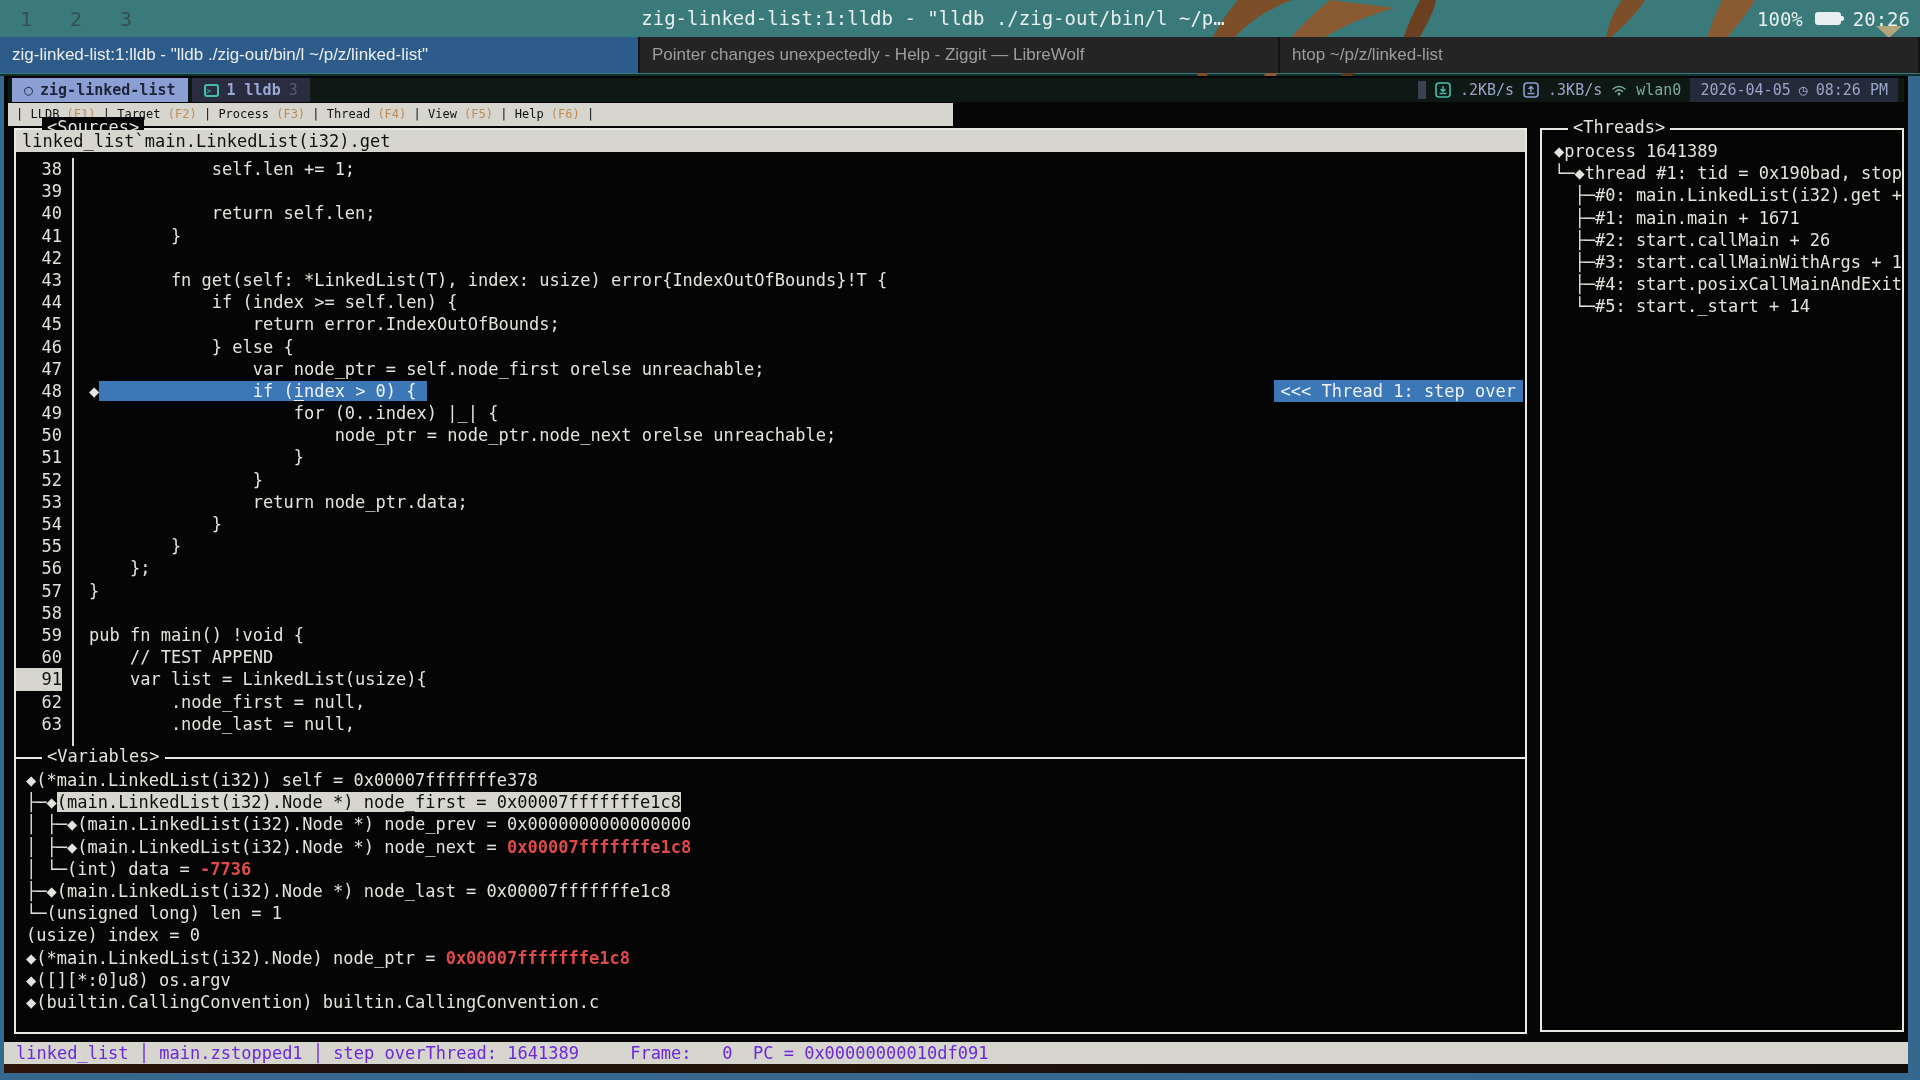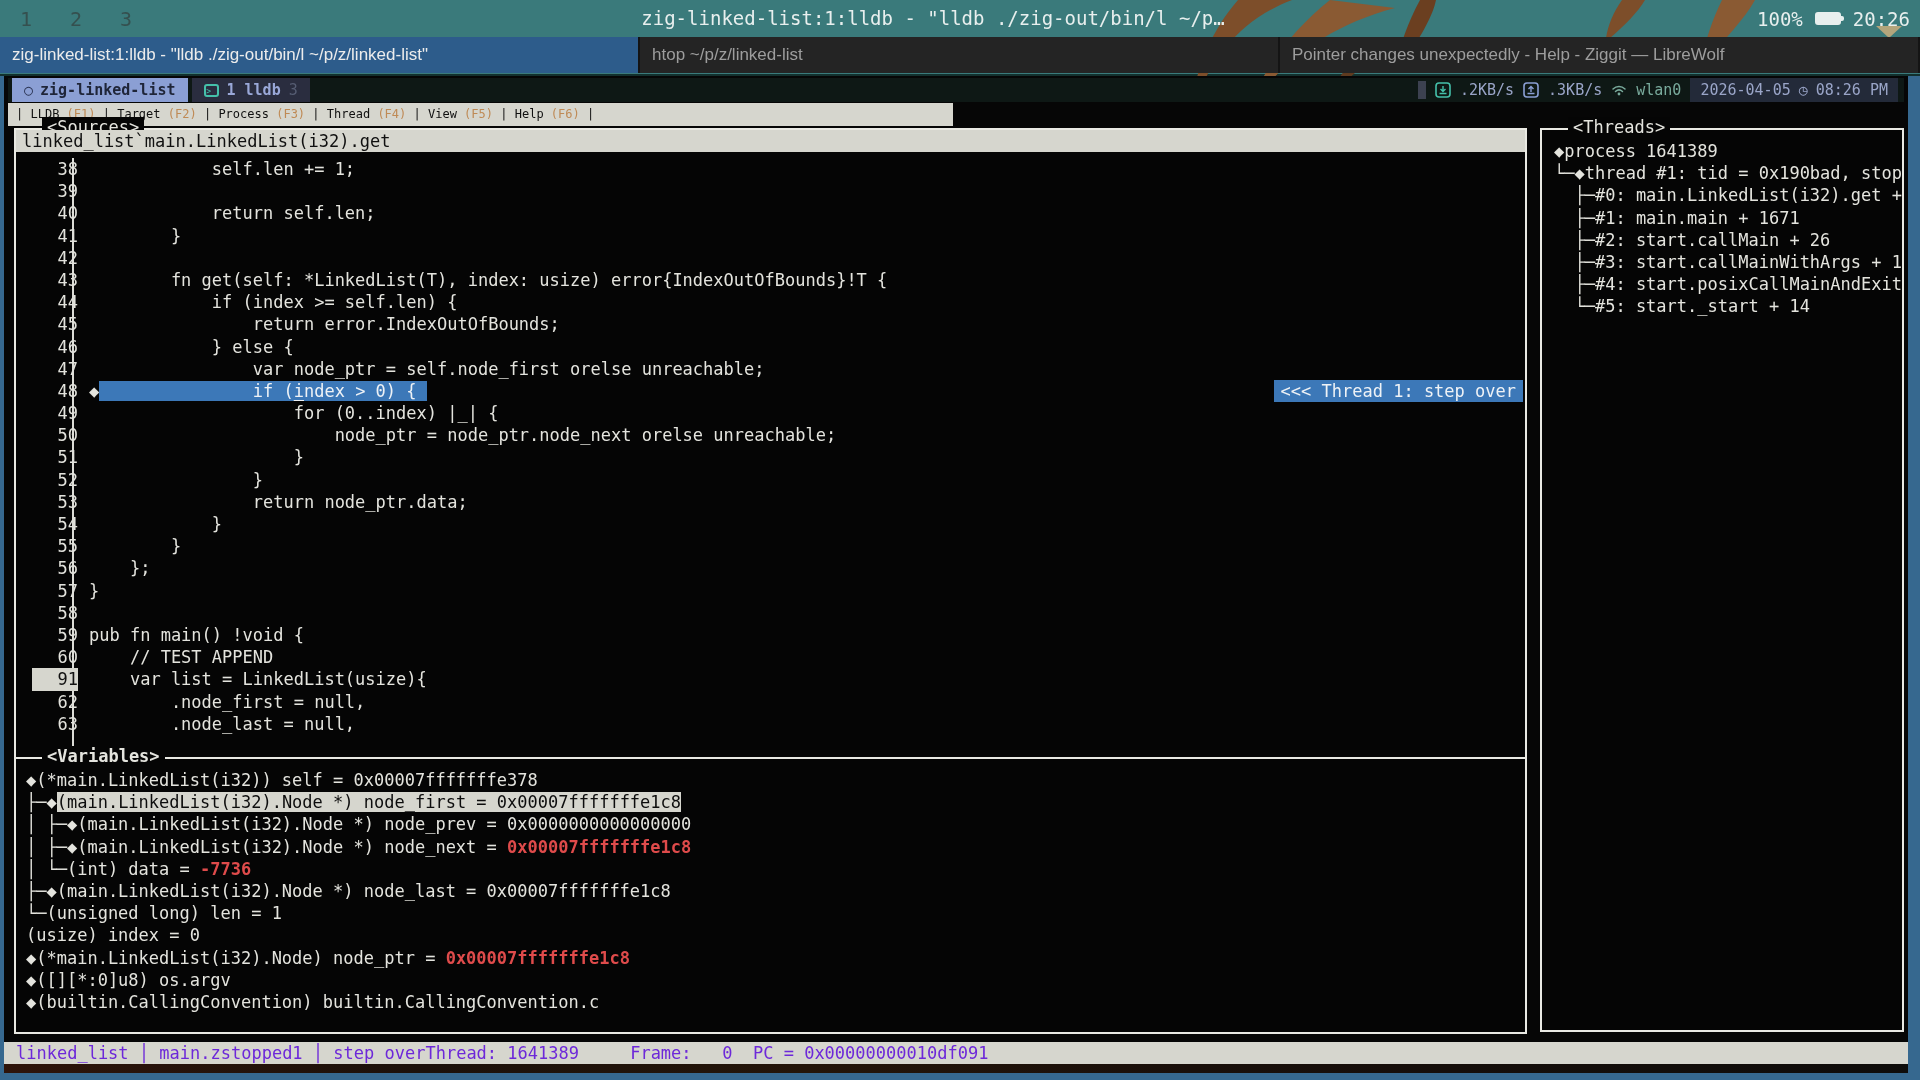--- a/index.html
+++ b/index.html
@@ -53,28 +53,28 @@
   .tm-ico{width:16px;height:16px;}
   .tm-date{background:#232a39;padding:0 10px;height:24px;display:flex;gap:8px;align-items:center;color:#9aa5c8;}
   .tm-teal{color:#79aa9c;}
   
   .graybar{background:#d6d6ce;color:#101010;font-size:12px;line-height:23px;white-space:pre;}
   #menubar{position:absolute;left:4px;top:27px;width:945px;height:23px;padding-left:8px;box-sizing:border-box;}
   .fkey{color:#bf8a55;}
   .panel{position:absolute;border:2px solid #e9e9e3;background:#050505;box-sizing:border-box;}
   .panel-title{position:absolute;top:-13px;left:26px;background:#050505;padding:0 5px;
     font-size:17px;color:#e4e4de;white-space:pre;}
-  .panel-title.bold{font-weight:bold;}
+  .panel-title.bold{font-weight:normal;}
   #sources-box{left:10px;top:52px;width:1513px;height:754px;}
   #src-header{position:absolute;left:0;top:0;right:0;height:22px;background:#d6d6ce;color:#101010;
     font-size:17px;line-height:22px;padding-left:6px;white-space:pre;}
   #code{position:absolute;left:0;top:28px;right:0;bottom:0;overflow:hidden;font-size:17px;color:#e4e4de;}
   .gutter-sep{position:absolute;left:56px;top:0;bottom:0;width:2px;background:#dcdcd6;}
   .crow{position:relative;height:22.2px;line-height:22.2px;white-space:pre;}
-  .ln{position:absolute;left:16px;width:46px;text-align:right;color:#e2e2dc;}
+  .ln{position:absolute;left:0;width:46px;text-align:right;color:#e2e2dc;}
   .ln.bp{background:#d6d6ce;color:#111111;}
   .ctext{position:absolute;left:73px;white-space:pre;}
   .pchl{background:#3c78b8;color:#eef2f6;}
   .pchl u{text-decoration:underline;text-underline-offset:3px;}
   .pc-badge{position:absolute;right:2px;background:#3c78b8;color:#eef2f6;font-size:17px;
     height:22.2px;line-height:22.2px;padding:0 7px;white-space:pre;}
   #threads-box{left:1536px;top:52px;width:364px;height:904px;}
   #threads-rows{position:absolute;left:0;top:10px;right:0;bottom:0;overflow:hidden;}
   .trow{height:22.2px;line-height:22.2px;padding-left:12px;white-space:pre;font-size:17px;color:#e4e4de;}
   #vars-box{left:10px;top:681px;width:1513px;height:277px;}
@@ -112,22 +112,22 @@
   <div class="bar-right">
     <span>100%</span>
     <span class="batt"></span>
     <span>20:26</span>
   </div>
 </div>
 <div class="notch"></div>
 
 <div id="tabbar">
     <div class="tab active">zig-linked-list:1:lldb - "lldb ./zig-out/bin/l ~/p/z/linked-list"</div>
+    <div class="tab">Pointer changes unexpectedly - Help - Ziggit — LibreWolf</div>
     <div class="tab">htop ~/p/z/linked-list</div>
-    <div class="tab">Pointer changes unexpectedly - Help - Ziggit — LibreWolf</div>
   </div>
 
 <div id="terminal">
 
   <div id="tmuxbar">
     <div class="tm-left">
       <div class="tm-sess">
         <span class="tm-circle">○</span>
         <span>zig-linked-list</span>
       </div>

